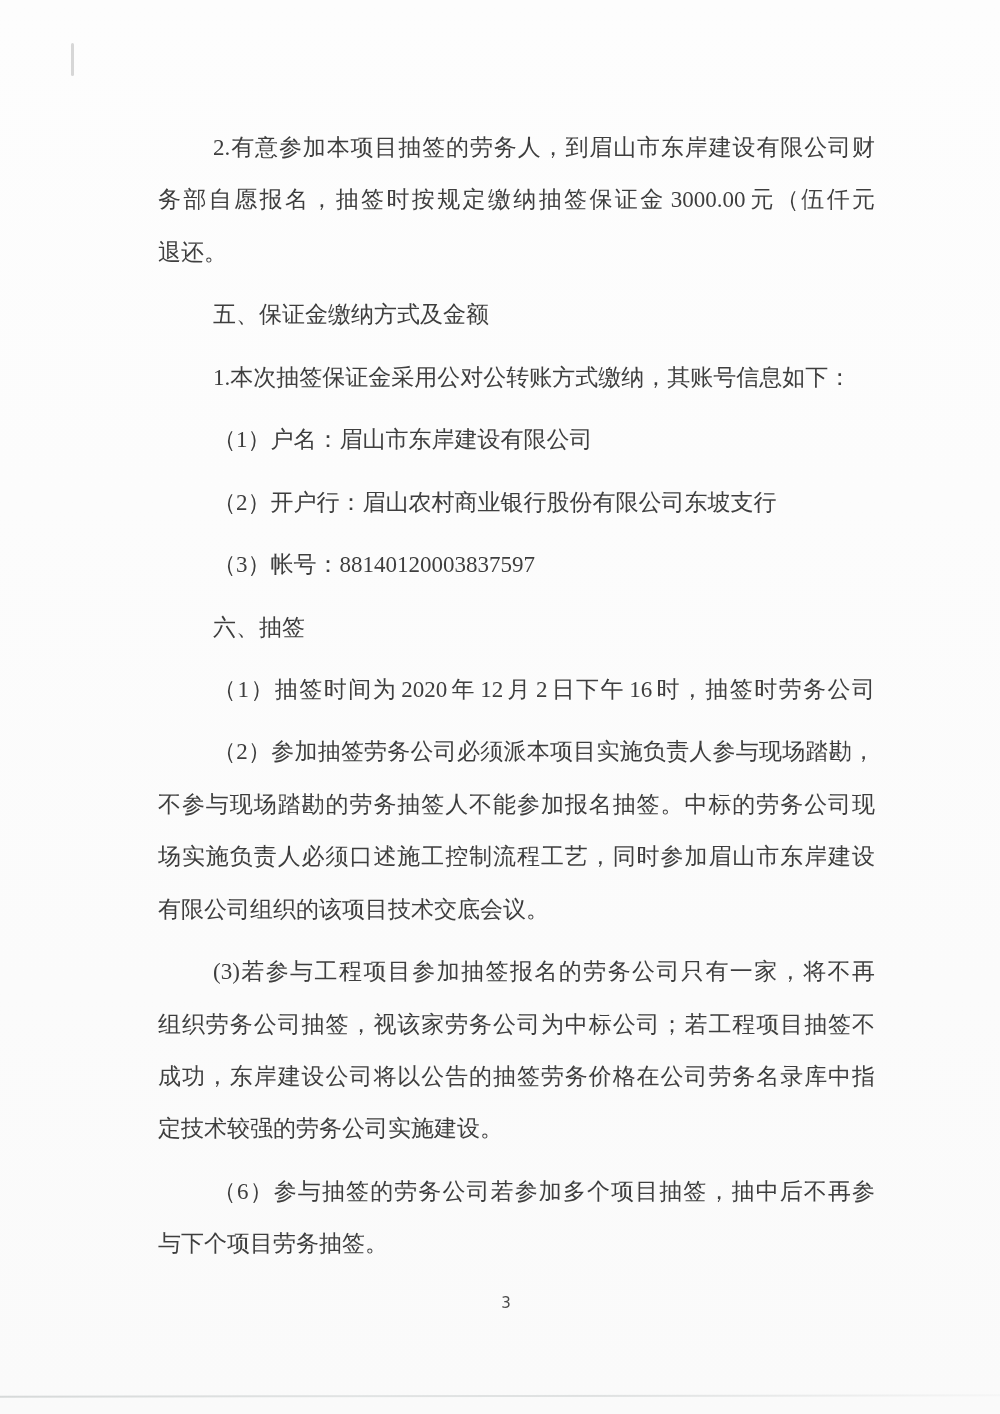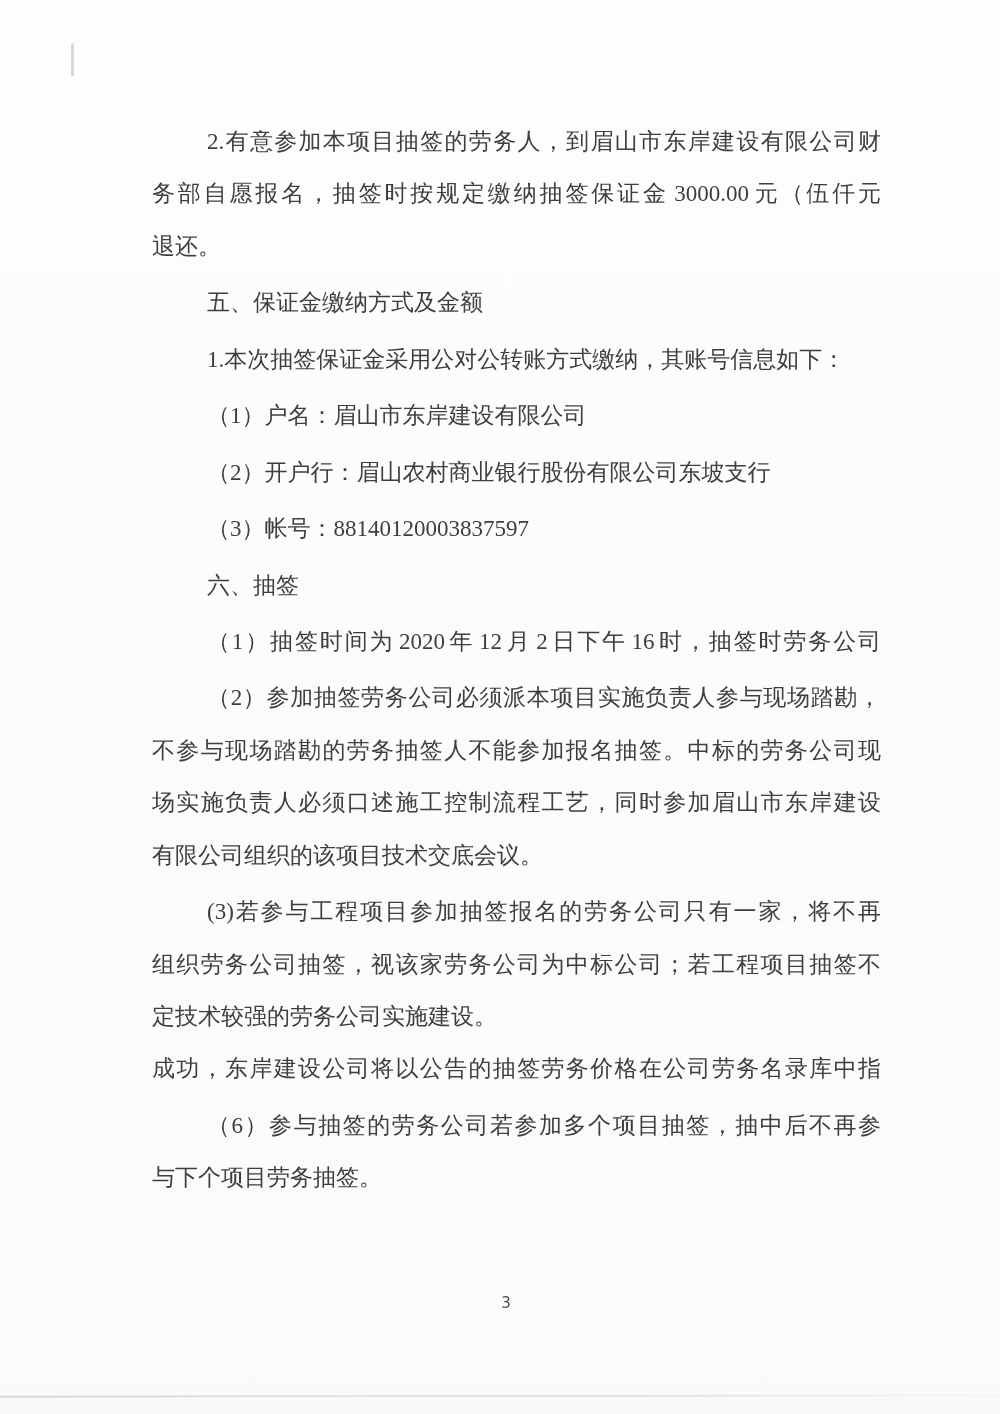--- a/index.html
+++ b/index.html
@@ -19,21 +19,21 @@
   }
   .doc-body {
     position: absolute;
     left: 148px;
     top: 112px;
     width: 737px;
     font-size: 23px;
     line-height: 52.45px;
     font-weight: 400;
   }
-  .para { margin: 4px; padding: 0; }
+  .para { margin: 10px; padding: 0; }
   .line {
     height: 52.45px;
     text-align: justify;
     text-align-last: justify;
     word-spacing: -3px;
     white-space: normal;
     overflow: visible;
   }
   .line.last { text-align-last: left; }
   .line.first { text-indent: 55px; }
@@ -107,22 +107,22 @@
       </div>
       <div class="para">
         <div class="line first">（2）参加抽签劳务公司必须派本项目实施负责人参与现场踏勘，</div>
         <div class="line">不参与现场踏勘的劳务抽签人不能参加报名抽签。中标的劳务公司现</div>
         <div class="line">场实施负责人必须口述施工控制流程工艺，同时参加眉山市东岸建设</div>
         <div class="line last">有限公司组织的该项目技术交底会议。</div>
       </div>
       <div class="para">
         <div class="line first">(3)若参与工程项目参加抽签报名的劳务公司只有一家，将不再</div>
         <div class="line">组织劳务公司抽签，视该家劳务公司为中标公司；若工程项目抽签不</div>
+        <div class="line">成功，东岸建设公司将以公告的抽签劳务价格在公司劳务名录库中指</div>
         <div class="line last">定技术较强的劳务公司实施建设。</div>
-        <div class="line">成功，东岸建设公司将以公告的抽签劳务价格在公司劳务名录库中指</div>
       </div>
       <div class="para">
         <div class="line first">（6）参与抽签的劳务公司若参加多个项目抽签，抽中后不再参</div>
         <div class="line last">与下个项目劳务抽签。</div>
       </div>
     </div>
   <div class="page-num">3</div>
   <div class="artifact-h"></div>
 </div>
 

